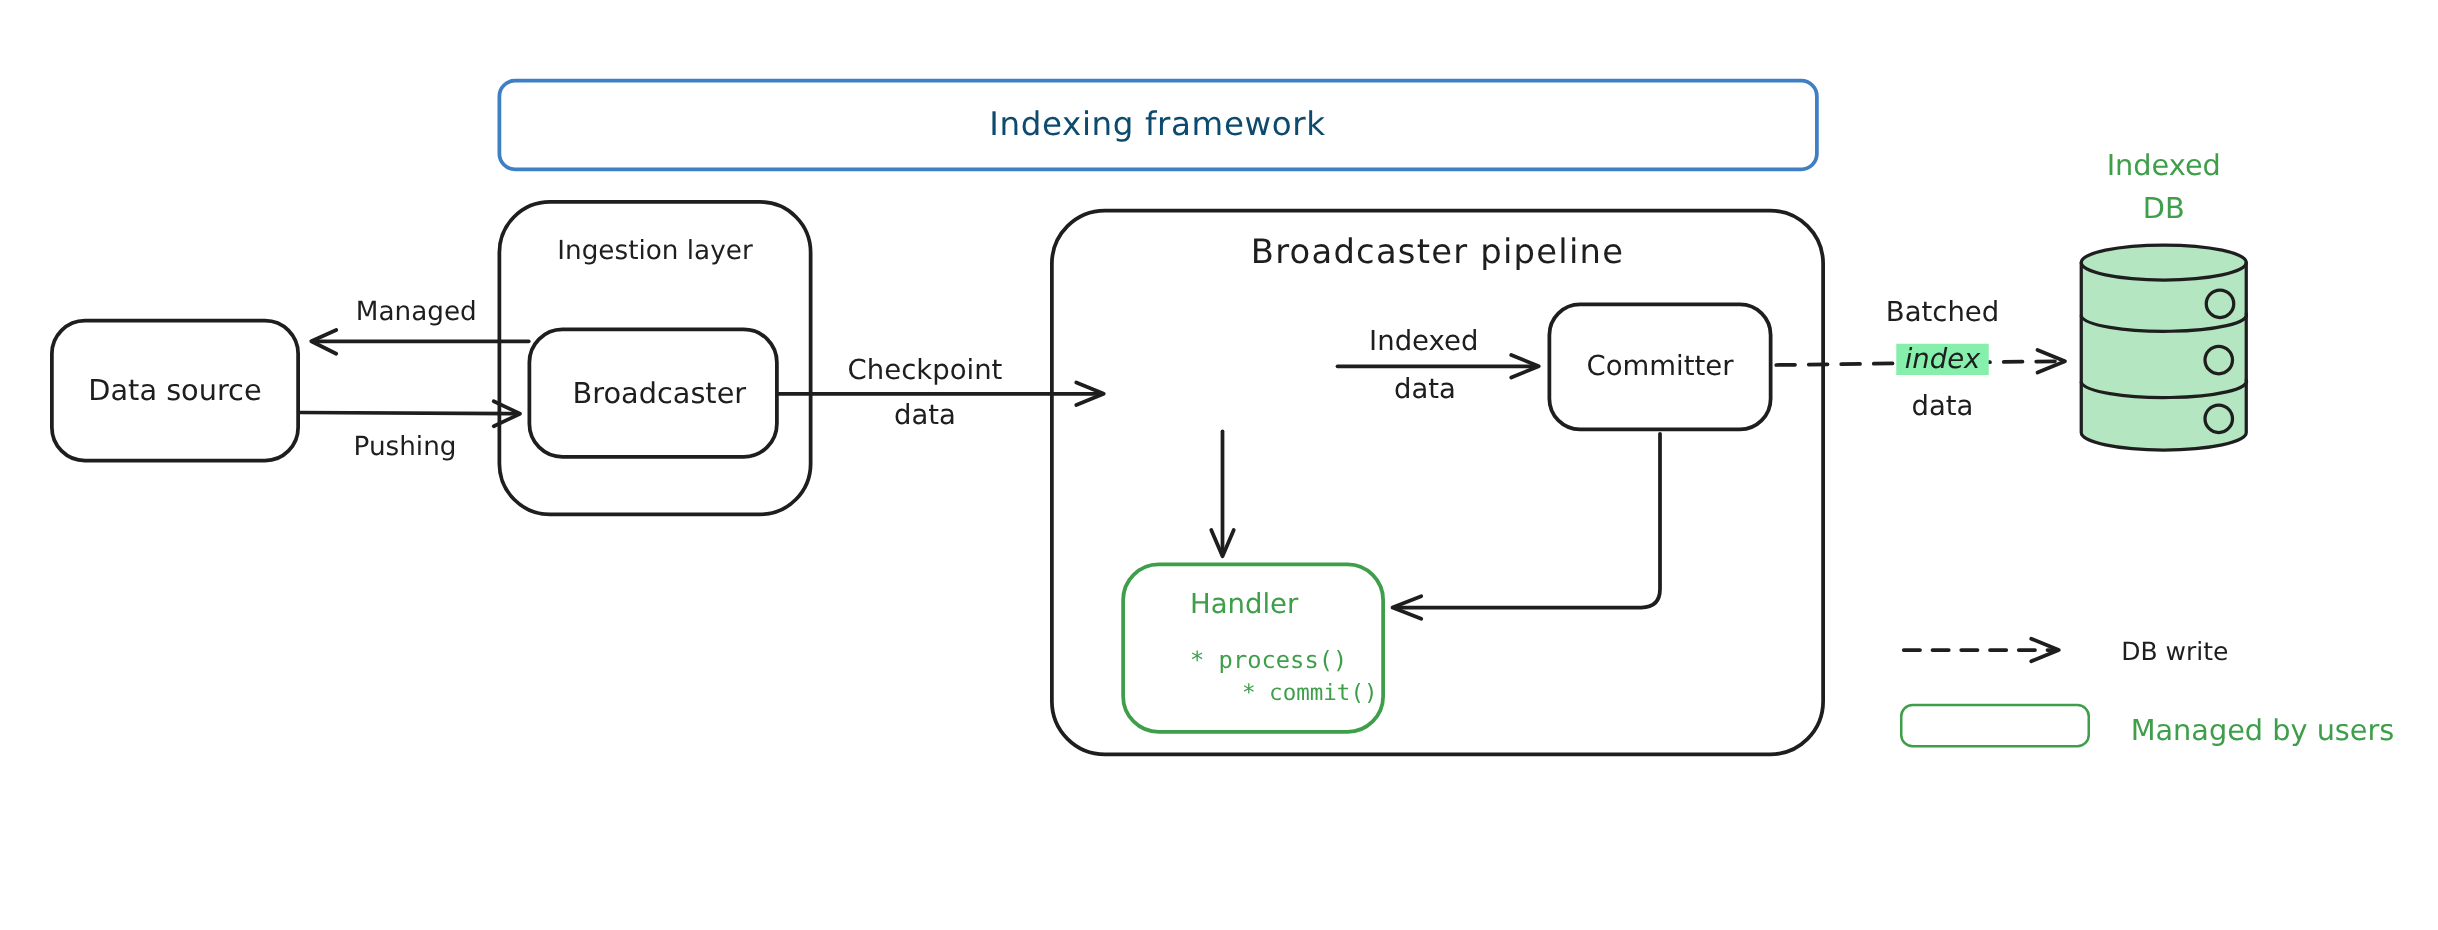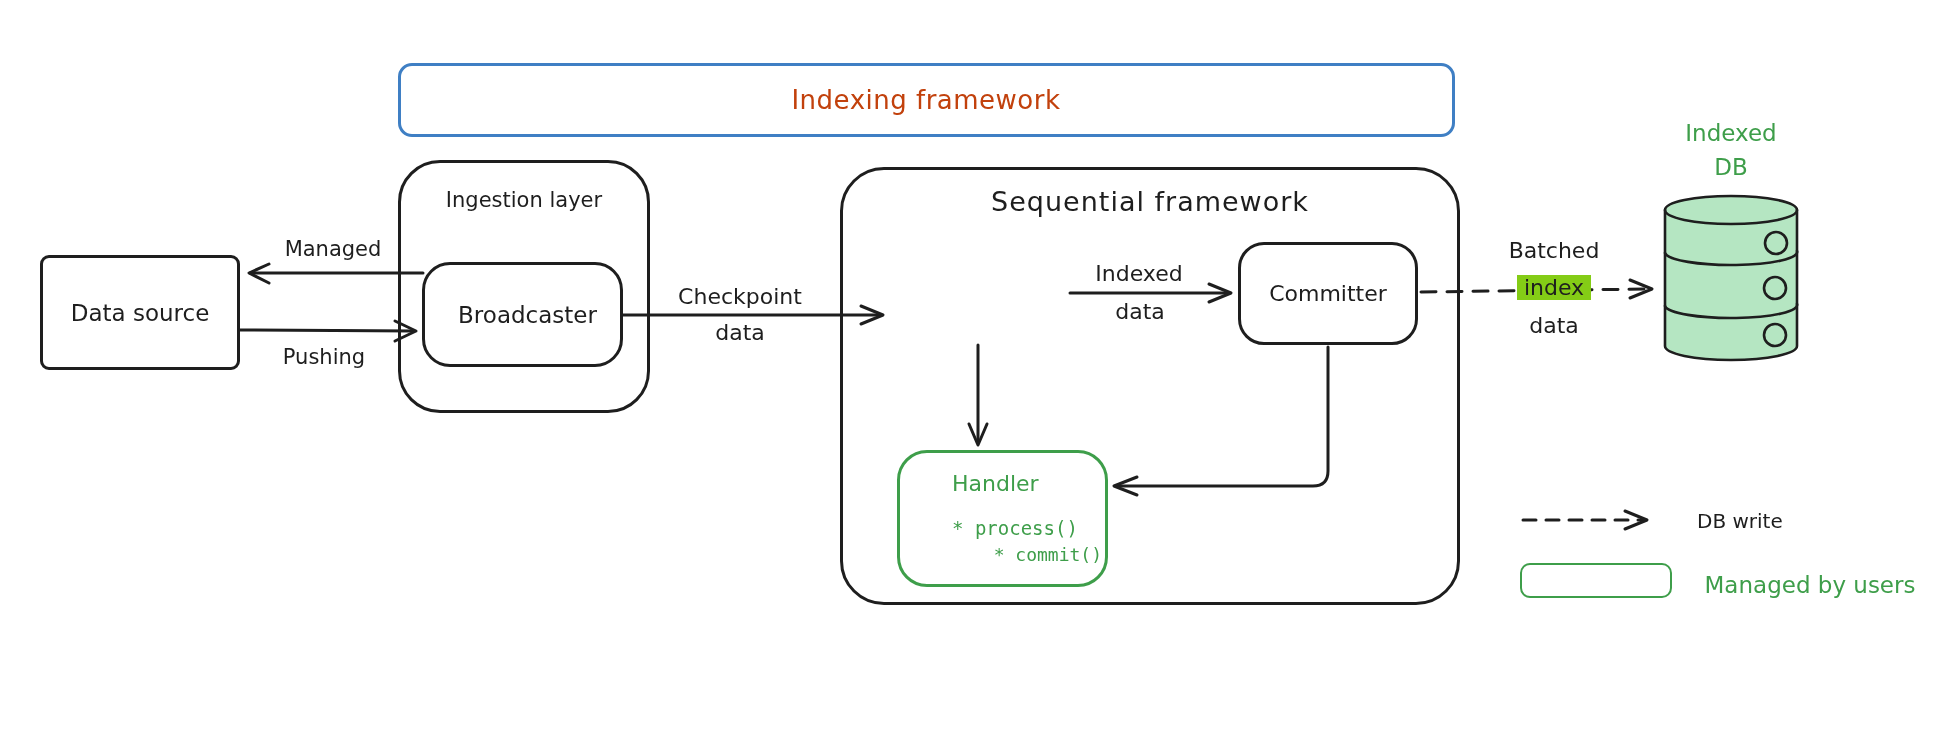--- a/index.html
+++ b/index.html
@@ -19,38 +19,38 @@
     display:flex; align-items:center; justify-content:center;
   }
   .label {
     position:absolute;
     text-align:center;
     white-space:nowrap;
     line-height:1.2;
   }
   svg.overlay { position:absolute; left:0; top:0; z-index:5; }
   .lbl-layer { position:absolute; left:0; top:0; width:100%; height:100%; z-index:10; pointer-events:none; }
-  .blue  { color:#c2410c; }
+  .blue  { color:#0c4a6e; }
   .green { color:#3e9e4a; }
   .mono  { font-family:"DejaVu Sans Mono","Liberation Mono",monospace; }
 </style>
 </head>
 <body>
 
 <div class="canvas">
 
   <div class="box" style="left:398px; top:63px; width:1057px; height:74px; border-radius:14px; border-color:#3f7fc4;"></div>
 
   <div class="box" style="left:398px; top:160px; width:252px; height:253px; border-radius:42px;"></div>
 
   <div class="box" style="left:422px; top:262px; width:201px; height:105px; border-radius:28px; font-size:23px;padding-left:10px;">
     <span>Broadcaster</span>
   </div>
 
-  <div class="box" style="left:40px; top:255px; width:200px; height:115px; border-radius:9px; font-size:23px;">
+  <div class="box" style="left:40px; top:255px; width:200px; height:115px; border-radius:28px; font-size:23px;">
     <span>Data source</span>
   </div>
 
   <div class="box" style="left:840px; top:167px; width:620px; height:438px; border-radius:44px;"></div>
 
 
   <div class="box" style="left:1238px; top:242px; width:180px; height:103px; border-radius:26px; font-size:22px;">
     <span>Committer</span>
   </div>
 
@@ -112,35 +112,35 @@
       <circle cx="1775" cy="288" r="11" fill="none"></circle>
       <circle cx="1775" cy="335" r="11" fill="none"></circle>
     </g>
   </svg>
 
   <div class="lbl-layer">
     <div class="label blue" style="left:726px; top:85px; width:400px; font-size:26px; letter-spacing:0.5px;">Indexing framework</div>
 
     <div class="label" style="left:398px; top:188px; width:252px; font-size:21px;">Ingestion layer</div>
 
-    <div class="label" style="left:900px; top:186px; width:500px; font-size:27px; letter-spacing:1px;">Sequential framework</div>
+    <div class="label" style="left:900px; top:186px; width:500px; font-size:27px; letter-spacing:1px;">Broadcaster pipeline</div>
 
     <div class="label" style="left:283px; top:237px; width:100px; font-size:21px;">Managed</div>
 
     <div class="label" style="left:274px; top:345px; width:100px; font-size:21px;">Pushing</div>
 
     <div class="label" style="left:660px; top:284px; width:160px; font-size:22px;">Checkpoint</div>
     <div class="label" style="left:660px; top:320px; width:160px; font-size:22px;">data</div>
 
     <div class="label" style="left:1064px; top:261px; width:150px; font-size:22px;">Indexed</div>
     <div class="label" style="left:1065px; top:299px; width:150px; font-size:22px;">data</div>
 
     <div class="label" style="left:1479px; top:238px; width:150px; font-size:22px;">Batched</div>
     <div class="label" style="left:1479px; top:275px; width:150px; font-size:22px;">
-      <span style="background:#84cc16; padding:0 7px;">index</span>
+      <span style="background:#86efac; padding:0 7px;font-style:italic;">index</span>
     </div>
     <div class="label" style="left:1479px; top:313px; width:150px; font-size:22px;">data</div>
 
     <div class="label green" style="left:952px; top:471px; width:120px; text-align:left; font-size:22px;">Handler</div>
     <div class="label green mono" style="left:952px; top:517px; width:150px; text-align:left; font-size:19px;">* process()</div>
     <div class="label green mono" style="left:952px; top:544px; width:150px; text-align:right; font-size:18px;">* commit()</div>
 
     <div class="label green" style="left:1625px; top:116px; width:212px; font-size:23px; line-height:34px;">
       <span>Indexed</span><br>
       <span>DB</span>

